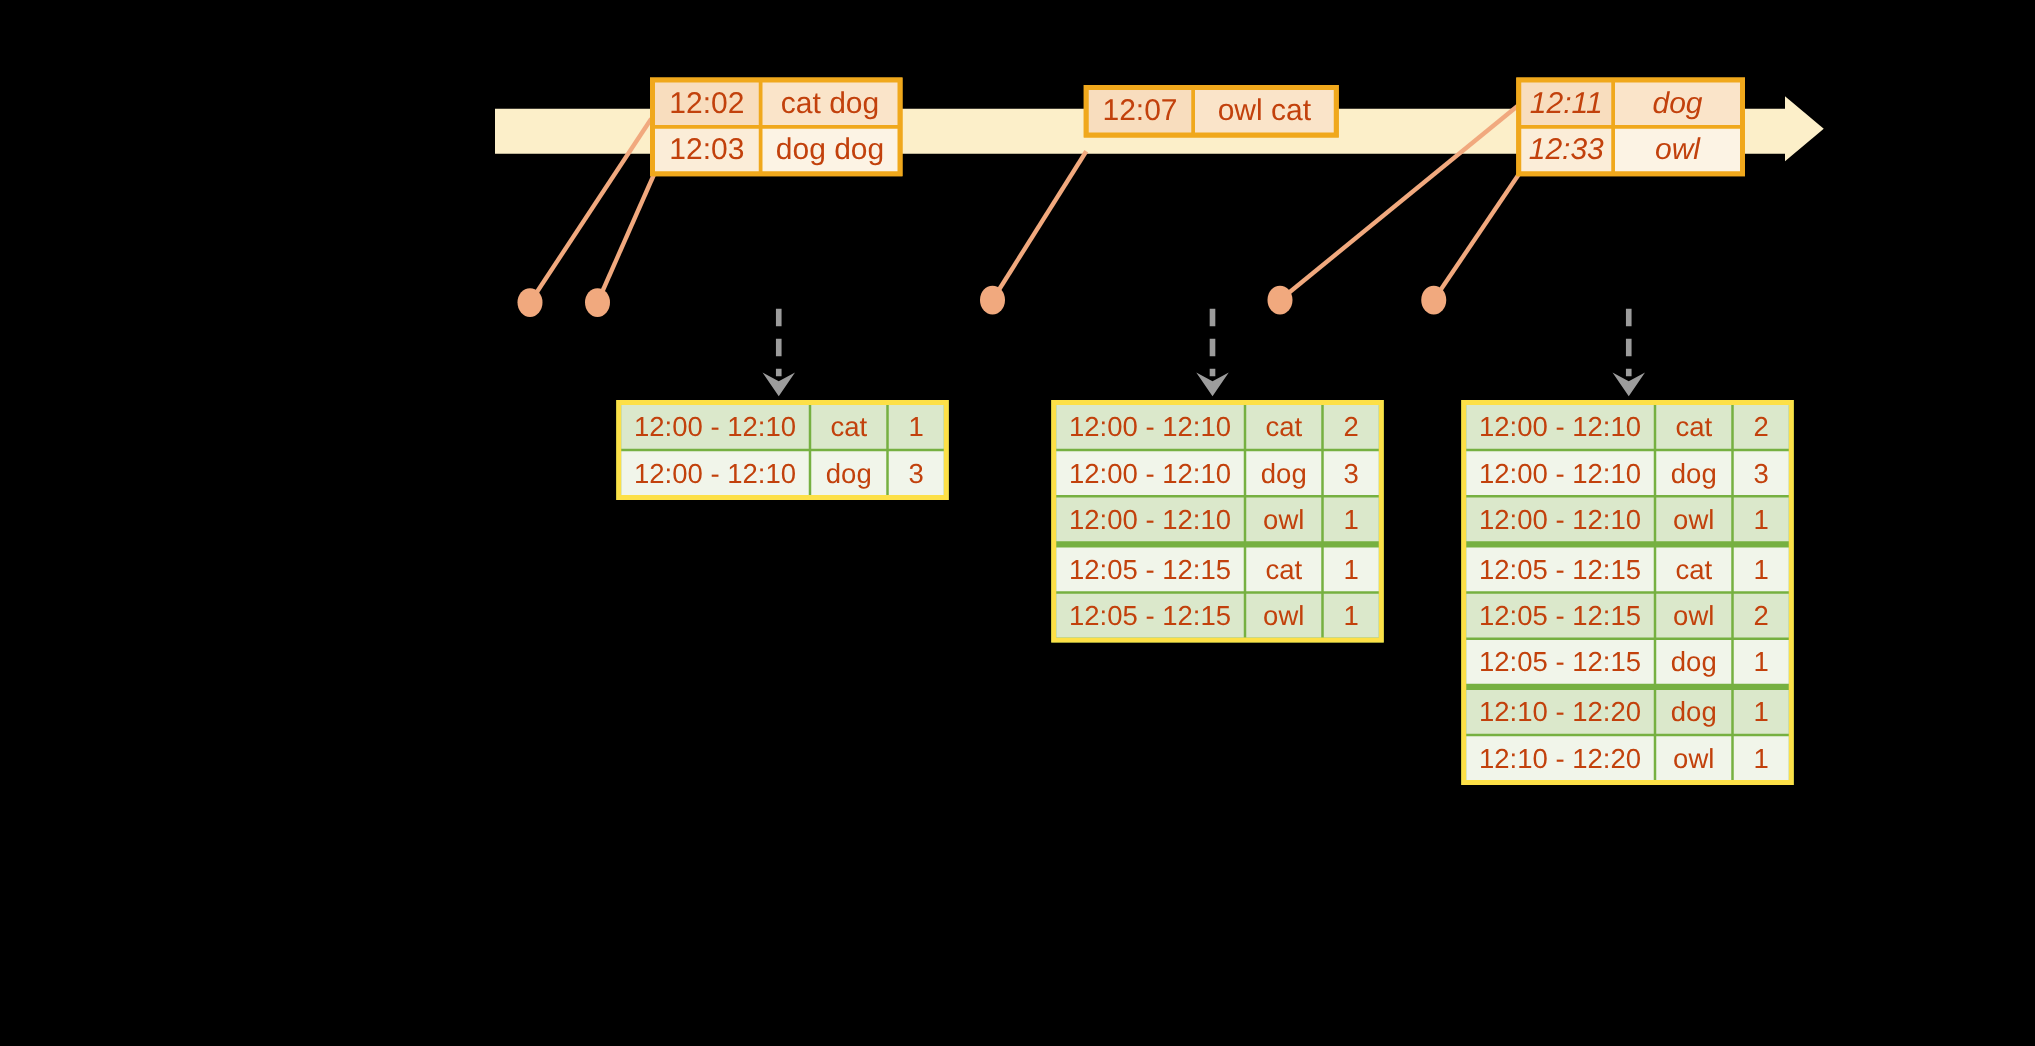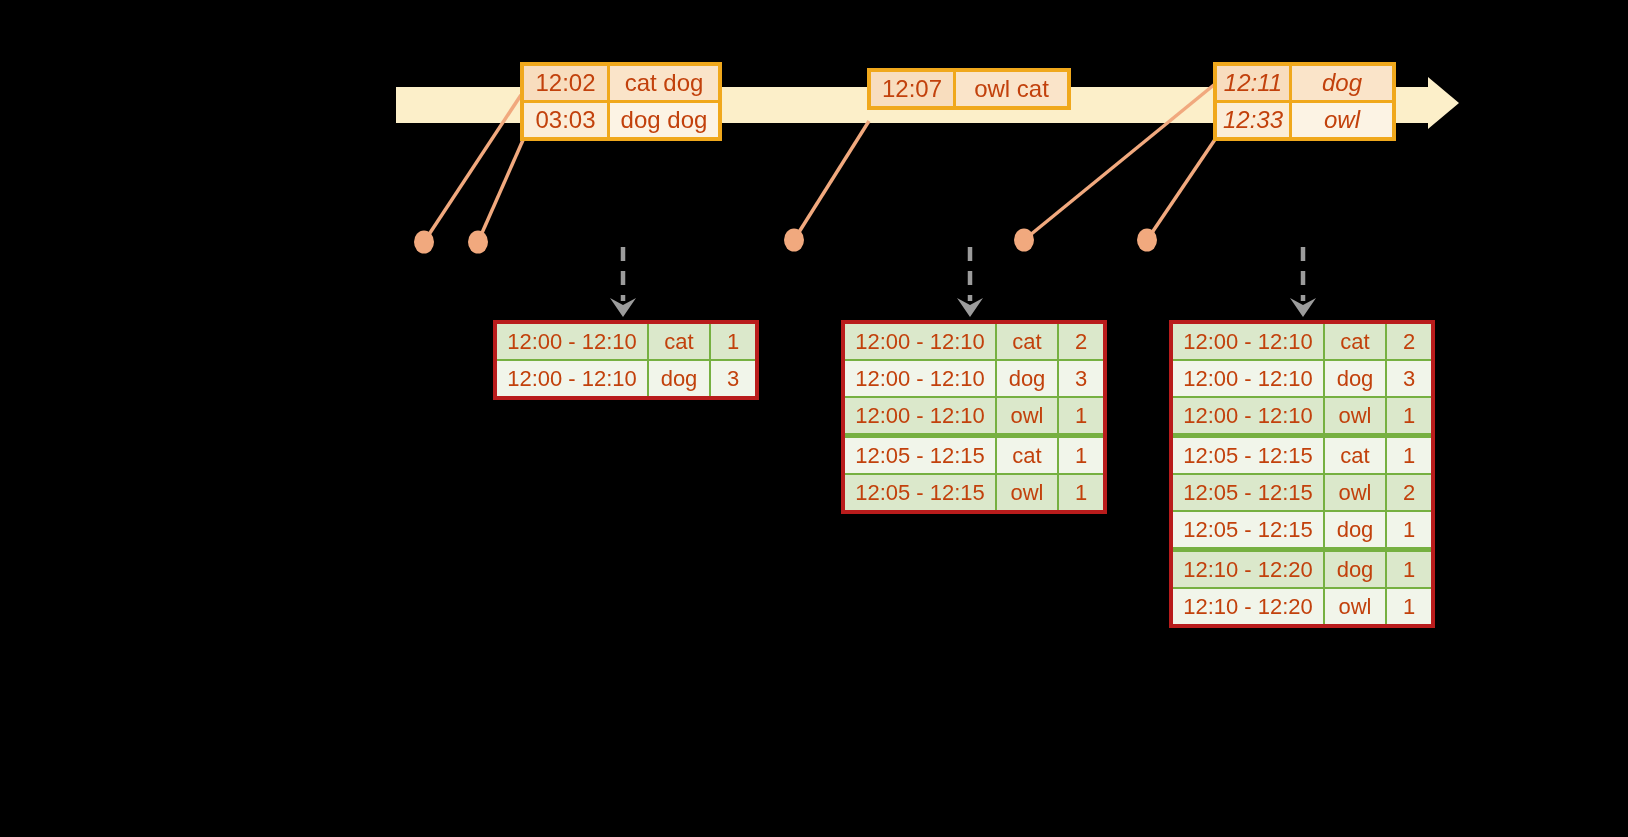--- a/index.html
+++ b/index.html
@@ -13,21 +13,21 @@
   .erow:first-child{margin-top:0;}
   .ecell{height:34px;display:flex;align-items:center;justify-content:center;
          font-size:24px;line-height:1;}
   .e1 .erow{grid-template-columns:83px 108px;}
   .e2 .erow{grid-template-columns:82px 111px;}
   .e3 .erow{grid-template-columns:72px 100px;}
   .erow.r1 .t{background:#F8DDBE;} .erow.r1 .w{background:#FAE4C9;}
   .erow.r2 .t{background:#FBEDD8;} .erow.r2 .w{background:#FCF3E4;}
 
   
-  .rtable{position:absolute;z-index:2;background:#76B041;border:4px solid #b91c1c;}
+  .rtable{position:absolute;z-index:2;background:#76B041;border:4px solid #fde047;}
   .rrow{display:grid;grid-template-columns:150px 60px 44px;column-gap:2px;margin-top:2px;}
   .rrow:first-child{margin-top:0;}
   .rrow.group-start{margin-top:5px;}
   .rcell{height:35px;display:flex;align-items:center;justify-content:center;
          background:#F1F5EA;font-size:22px;line-height:1;}
   .rrow.green .rcell{background:#DBE8CB;}
 </style>
 </head>
 <body>
 
@@ -71,21 +71,21 @@
       </g>
     </g>
   </svg>
 
   <div class="etable e1" style="left:520px;top:62px;">
     <div class="erow r1">
       <div class="ecell t">12:02</div>
       <div class="ecell w">cat dog</div>
     </div>
     <div class="erow r2">
-      <div class="ecell t">03:03</div>
+      <div class="ecell t">12:03</div>
       <div class="ecell w">dog dog</div>
     </div>
   </div>
 
   <div class="etable e2" style="left:867px;top:68px;">
     <div class="erow r1">
       <div class="ecell t">12:07</div>
       <div class="ecell w">owl cat</div>
     </div>
   </div>

